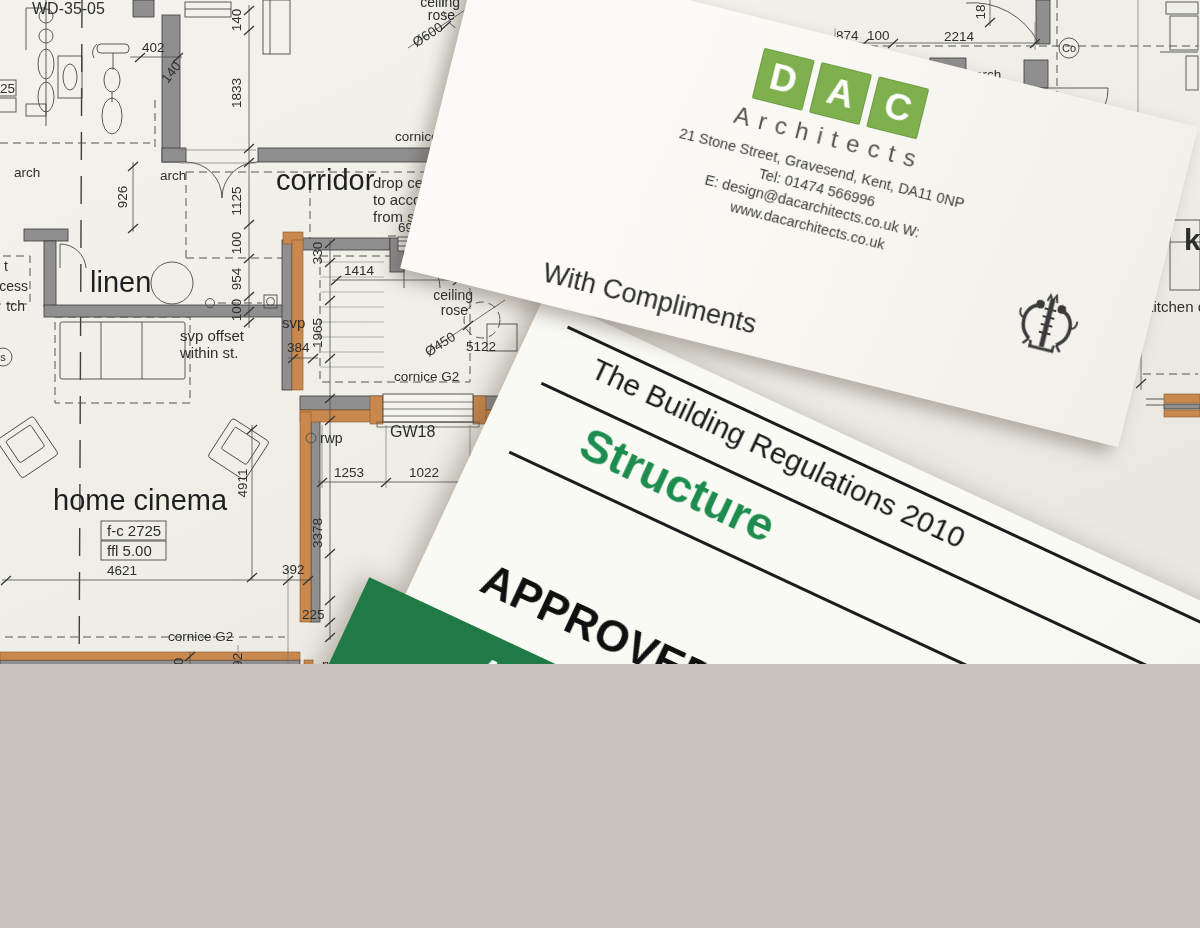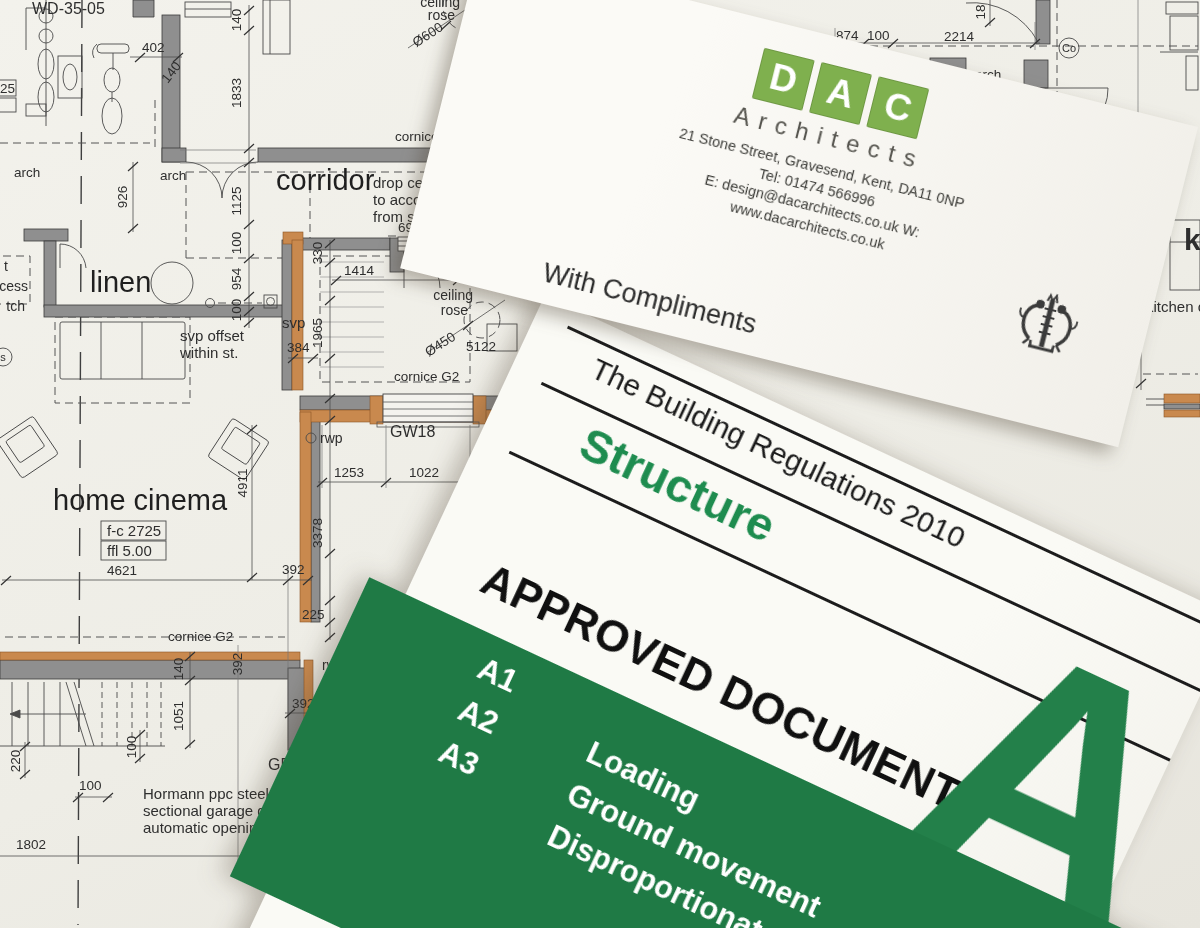--- a/index.html
+++ b/index.html
@@ -1,17 +1,17 @@
 <!DOCTYPE html>
 <html><head>
 <meta charset="utf-8">
 <style>
   html,body{margin:0;padding:0;background:#c9c5bc;}
   *{box-sizing:border-box;}
-  .scene{position:relative;width:1200px;height:928px;overflow:hidden;
+  .scene{position:relative;width:1200px;height:664px;overflow:hidden;
     background:linear-gradient(155deg,#f3f2ec 0%,#eeede6 55%,#e7e5dd 100%);
     font-family:"Liberation Sans",sans-serif;}
   svg text{font-family:"Liberation Sans",sans-serif;fill:#2e2e2e;}
   .room{font-size:29px;fill:#1f1f1f;}
   .t16{font-size:16px;} .t15{font-size:15px;} .t14{font-size:14px;}
   .t13{font-size:13.5px;} .t30b{font-size:30px;font-weight:bold;} .t11{font-size:11px;}
   .sheet{position:absolute;}
   
   .slip{left:480px;top:-52px;width:740px;height:330px;
     transform:rotate(14deg);transform-origin:top left;z-index:3;

